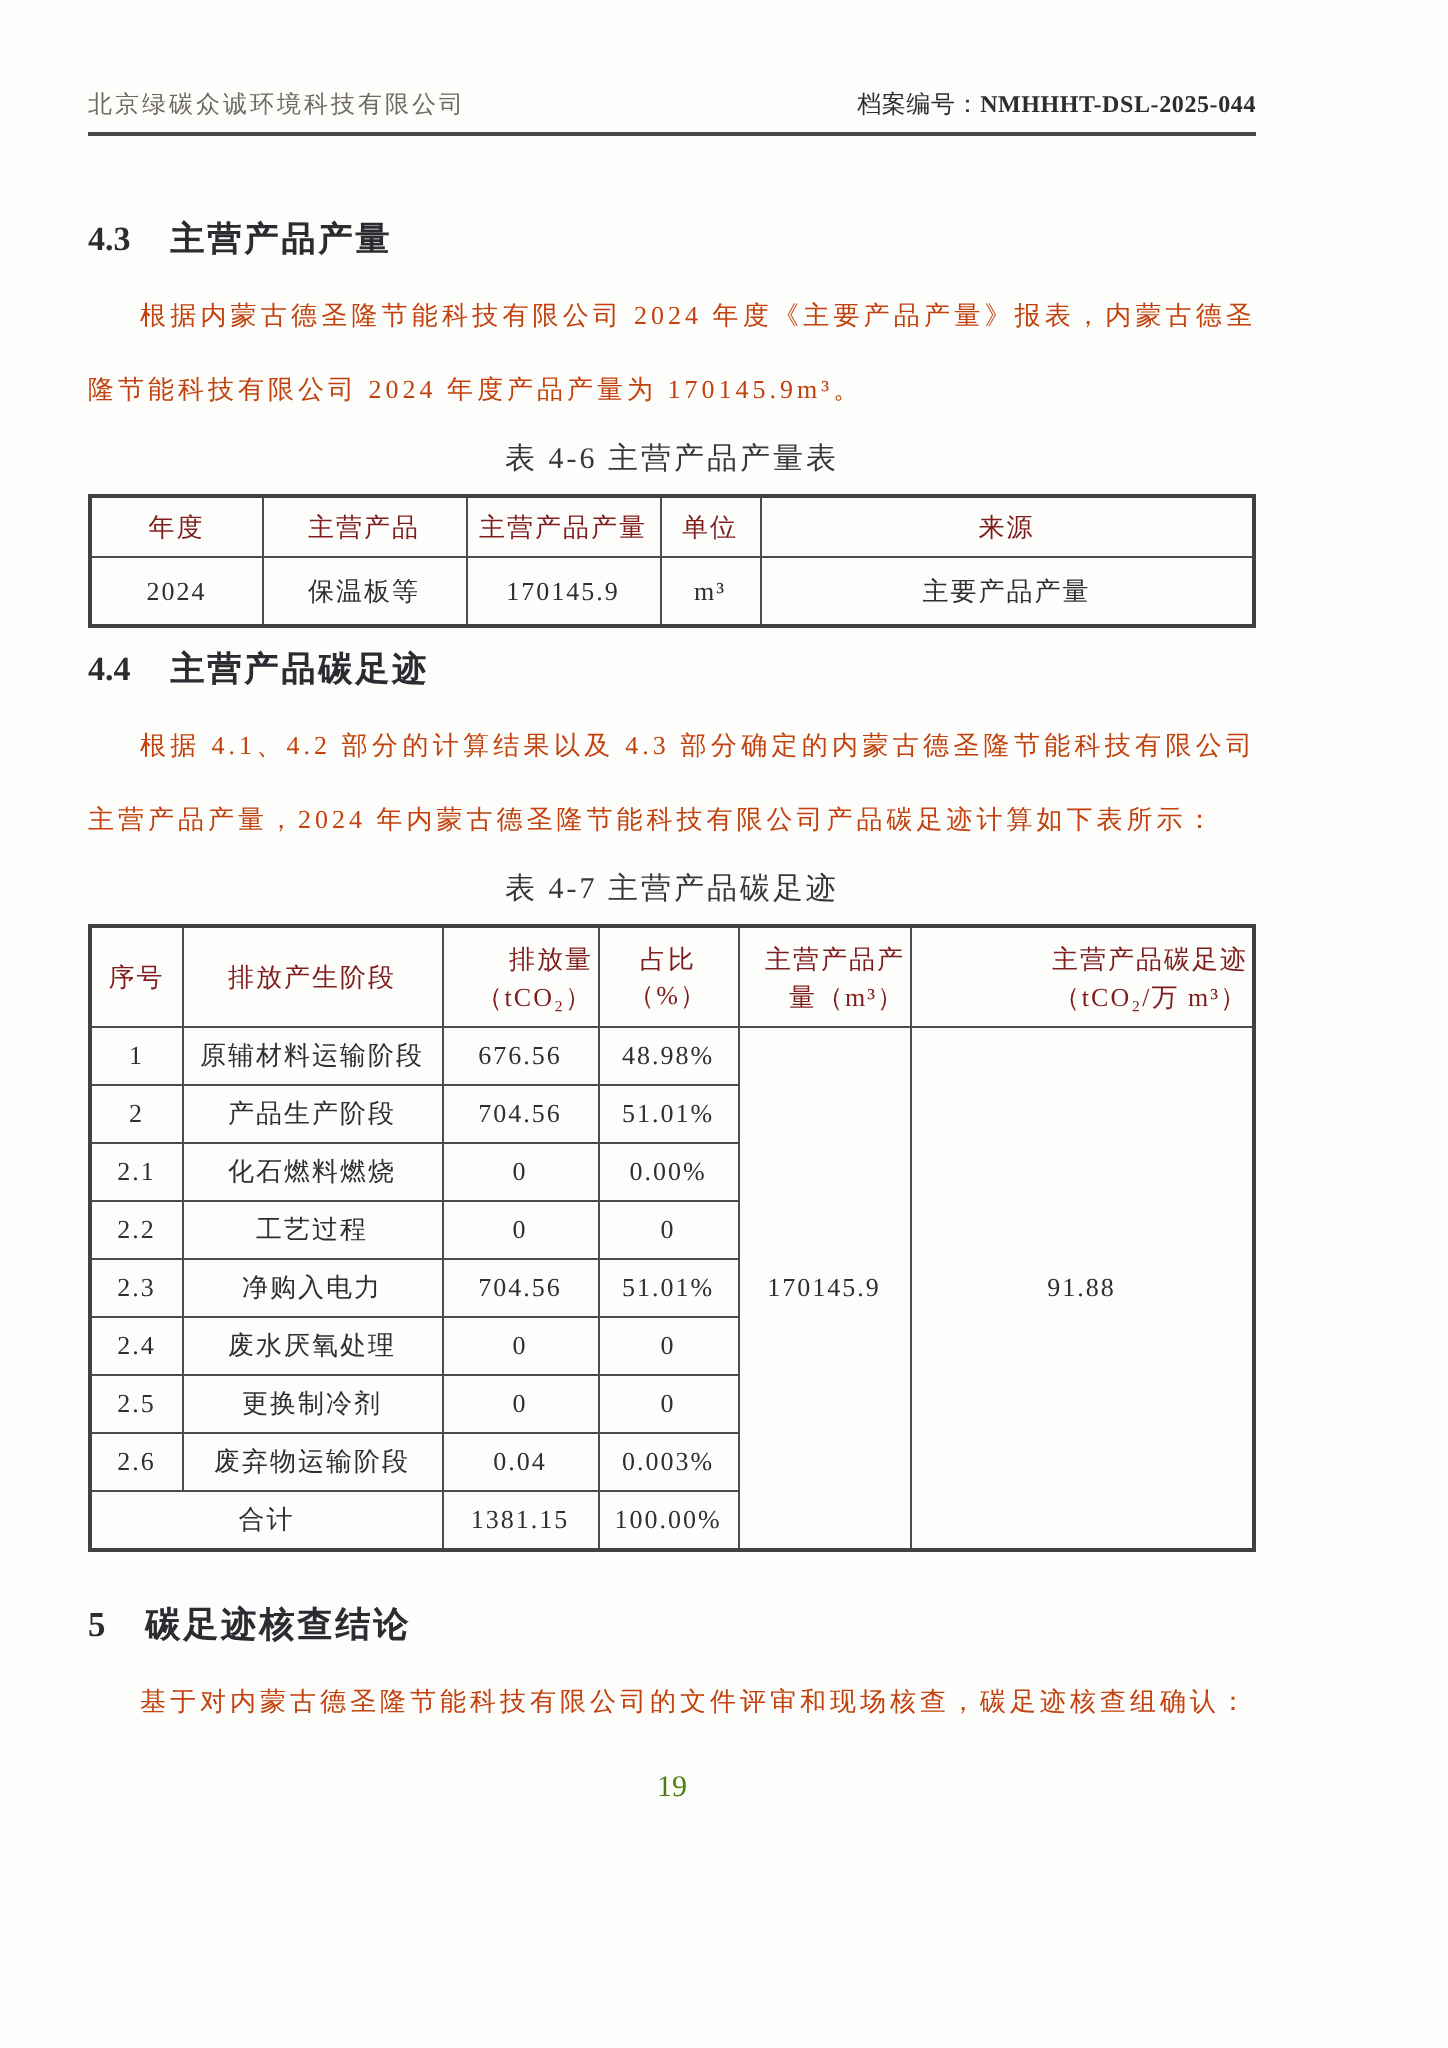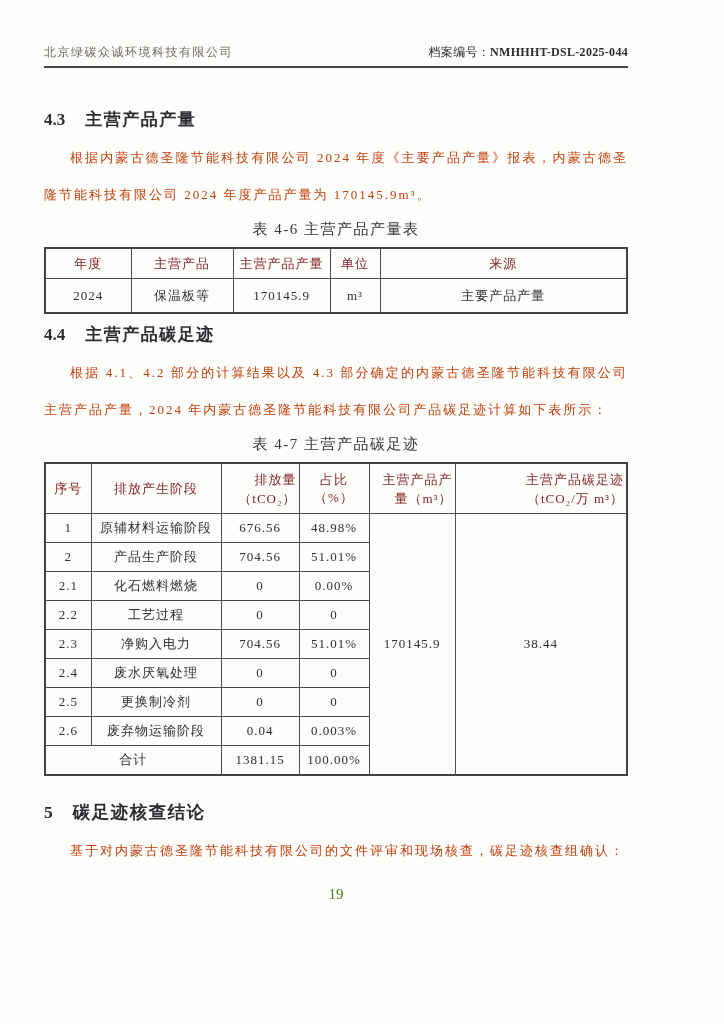--- a/index.html
+++ b/index.html
@@ -165,21 +165,21 @@
           <span class="cell-line">主营产品碳足迹</span>
           <span class="cell-line">（tCO₂/万 m³）</span>
         </td>
       </tr>
       <tr class="data">
         <td class="num-cell">1</td>
         <td>原辅材料运输阶段</td>
         <td class="num-cell">676.56</td>
         <td class="num-cell">48.98%</td>
         <td class="num-cell" rowspan="9">170145.9</td>
-        <td class="num-cell" rowspan="9">38.44</td>
+        <td class="num-cell" rowspan="9">91.88</td>
       </tr>
       <tr class="data">
         <td class="num-cell">2</td>
         <td>产品生产阶段</td>
         <td class="num-cell">704.56</td>
         <td class="num-cell">51.01%</td>
       </tr>
       <tr class="data">
         <td class="num-cell">2.1</td>
         <td>化石燃料燃烧</td>

